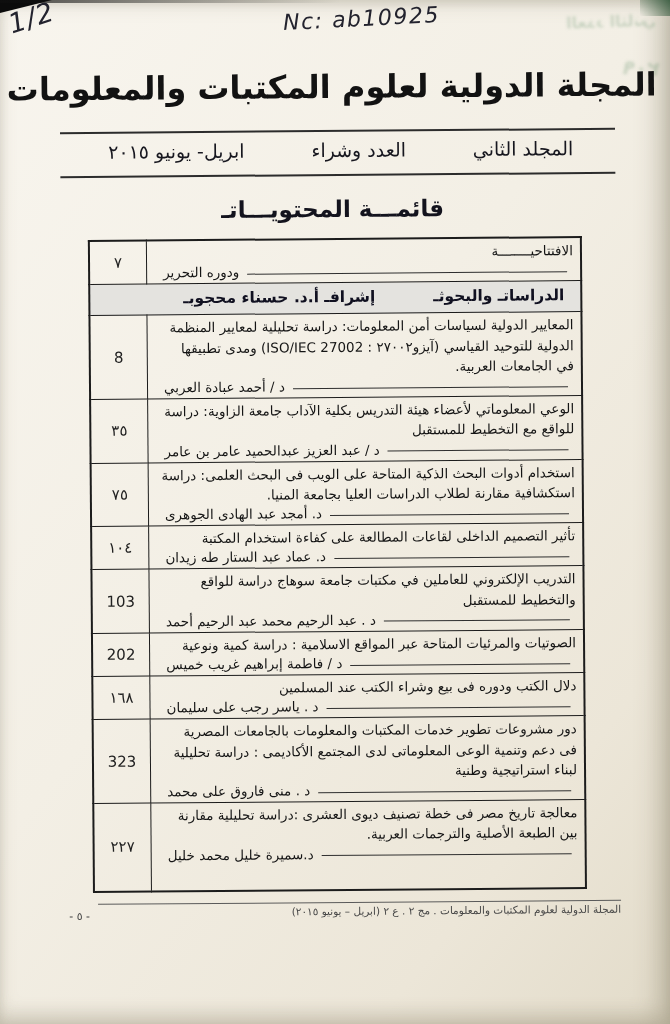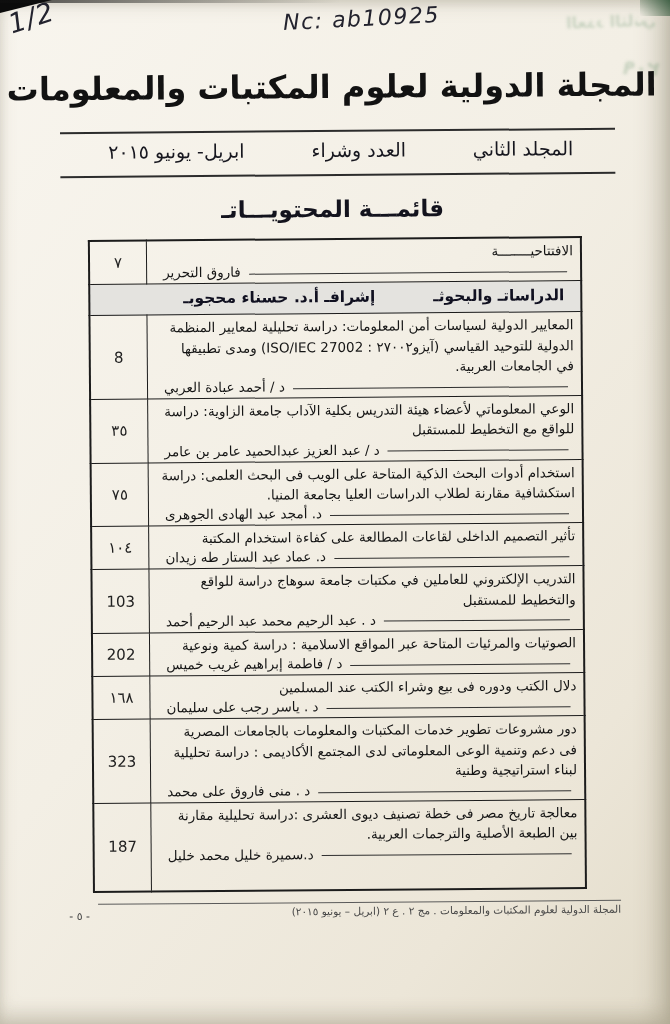--- a/index.html
+++ b/index.html
@@ -110,21 +110,21 @@
   <div class="toc-heading">قائمـــة المحتويـــاتـ</div>
 
   <table class="toc">
     <tbody>
 
       <tr>
         <td class="cc">
           <div class="t">الافتتاحيــــــــة</div>
           <div class="a-line">
             <span class="lead"></span>
-            <span class="author">فاروق التحرير</span>
+            <span class="author">ودوره التحرير</span>
           </div>
         </td>
         <td class="pc">٧</td>
       </tr>
 
       <tr class="sec-row">
         <td colspan="2">
           <div class="sec-wrap">
             <span>الدراساتـ والبحوثـ</span>
             <span>إشرافـ أ.د. حسناء محجوبـ</span>
@@ -221,21 +221,21 @@
       </tr>
 
       <tr>
         <td class="cc">
           <div class="t">معالجة تاريخ مصر فى خطة تصنيف ديوى العشرى :دراسة تحليلية مقارنة بين الطبعة الأصلية والترجمات العربية.</div>
           <div class="a-line">
               <span class="lead"></span>
             <span class="author">د.سميرة خليل محمد خليل</span>
             </div>
         </td>
-        <td class="pc">187</td>
+        <td class="pc">٢٢٧</td>
       </tr>
 
     </tbody>
   </table>
 
   <div class="footer-rule"></div>
   <div class="footer-text">المجلة الدولية لعلوم المكتبات والمعلومات . مج ٢ . ع ٢ (ابريل – يونيو ٢٠١٥)</div>
   <div class="footer-page">- ٥ -</div>
 
 </div>

